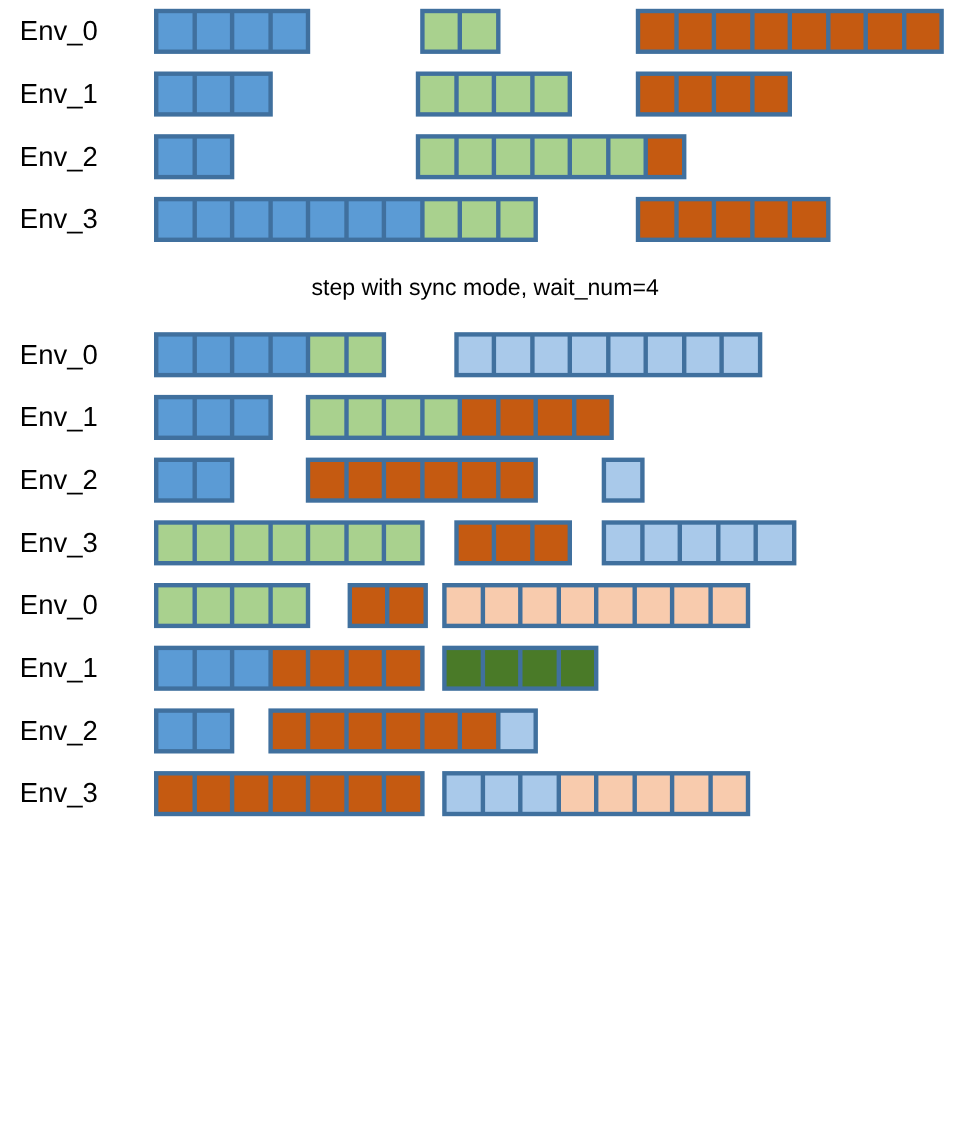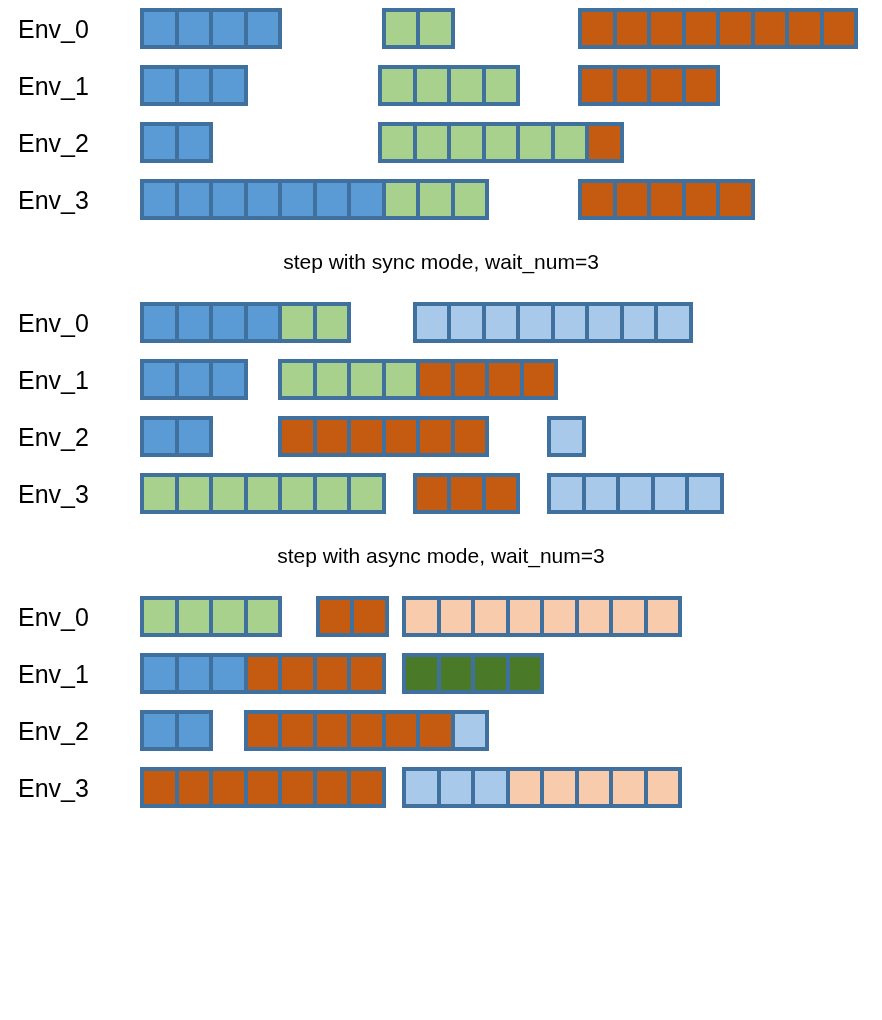--- a/index.html
+++ b/index.html
@@ -168,21 +168,21 @@
               <div class="cell" style="width: 30.5px; background: rgb(197, 90, 17);"></div>
               <div class="cell" style="width: 30.5px; background: rgb(197, 90, 17);"></div>
               <div class="cell" style="width: 30.5px; background: rgb(197, 90, 17);"></div>
               <div class="cell" style="width: 30.5px; background: rgb(197, 90, 17);"></div>
               <div class="cell" style="width: 30.5px; background: rgb(197, 90, 17);"></div>
             </div>
           </div>
         </div>
       </div>
       <div class="cap-wrap">
-        <div class="caption">step with sync mode, wait_num=3</div>
+        <div class="caption">step with sync mode, wait_num=4</div>
       </div>
     </div>
     <div class="panel">
       <div class="rows">
         <div class="env-row">
           <div class="env-label">Env_0</div>
           <div class="track">
             <div class="block" style="left: 0px; width: 211px;">
               <div class="cell" style="width: 30.5px; background: rgb(91, 155, 213);"></div>
               <div class="cell" style="width: 30.5px; background: rgb(91, 155, 213);"></div>
@@ -262,23 +262,20 @@
             </div>
             <div class="block" style="left: 407.1px; width: 176.5px;">
               <div class="cell" style="width: 30.5px; background: rgb(169, 201, 234);"></div>
               <div class="cell" style="width: 30.5px; background: rgb(169, 201, 234);"></div>
               <div class="cell" style="width: 30.5px; background: rgb(169, 201, 234);"></div>
               <div class="cell" style="width: 30.5px; background: rgb(169, 201, 234);"></div>
               <div class="cell" style="width: 30.5px; background: rgb(169, 201, 234);"></div>
             </div>
           </div>
         </div>
-      </div>
-      <div class="cap-wrap">
-        <div class="caption">step with async mode, wait_num=3</div>
       </div>
     </div>
     <div class="panel">
       <div class="rows">
         <div class="env-row">
           <div class="env-label">Env_0</div>
           <div class="track">
             <div class="block" style="left: 0px; width: 142px;">
               <div class="cell" style="width: 30.5px; background: rgb(169, 209, 142);"></div>
               <div class="cell" style="width: 30.5px; background: rgb(169, 209, 142);"></div>

